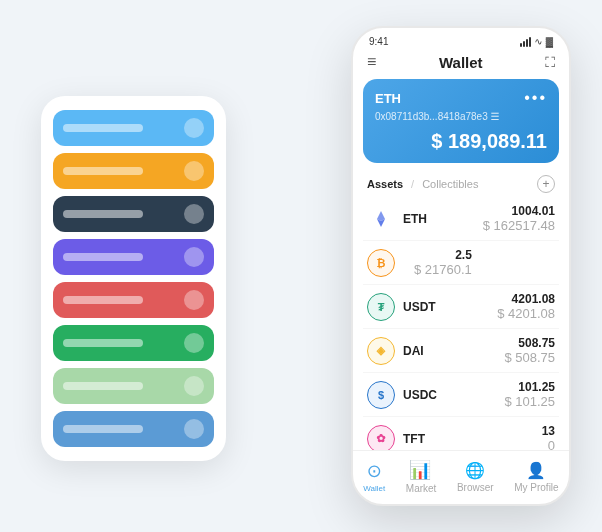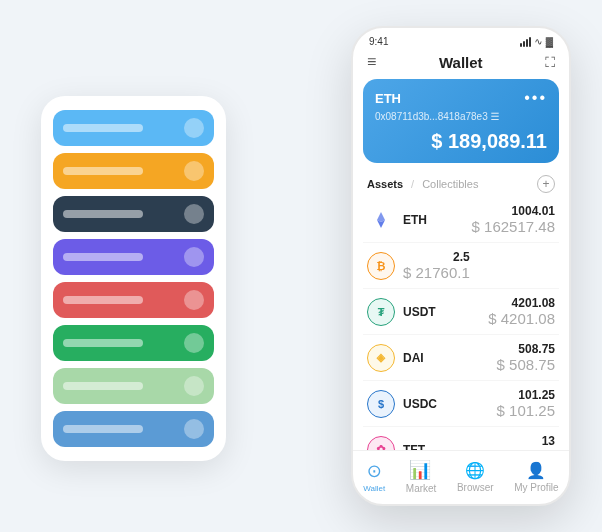--- a/index.html
+++ b/index.html
@@ -214,23 +214,24 @@
       text-align: right;
     }
     .asset-amount {
       font-size: 12px;
       font-weight: 600;
       color: #222;
       display: block;
       text-align: right;
     }
     .asset-usd {
-      font-size: 15px;
+      font-size: 13px;
       color: #aaa;
       display: block;
+      margin-left: 11px;
     }
     
     .icon-eth { color: #627eea; }
 
     
     .bottom-nav {
       display: flex;
       justify-content: space-around;
       align-items: center;
       padding: 8px 0 10px;

